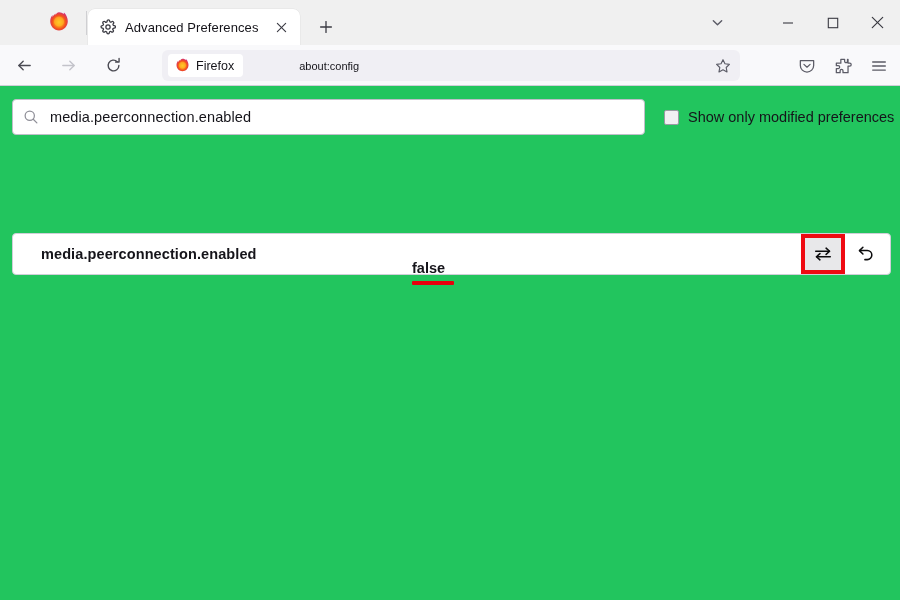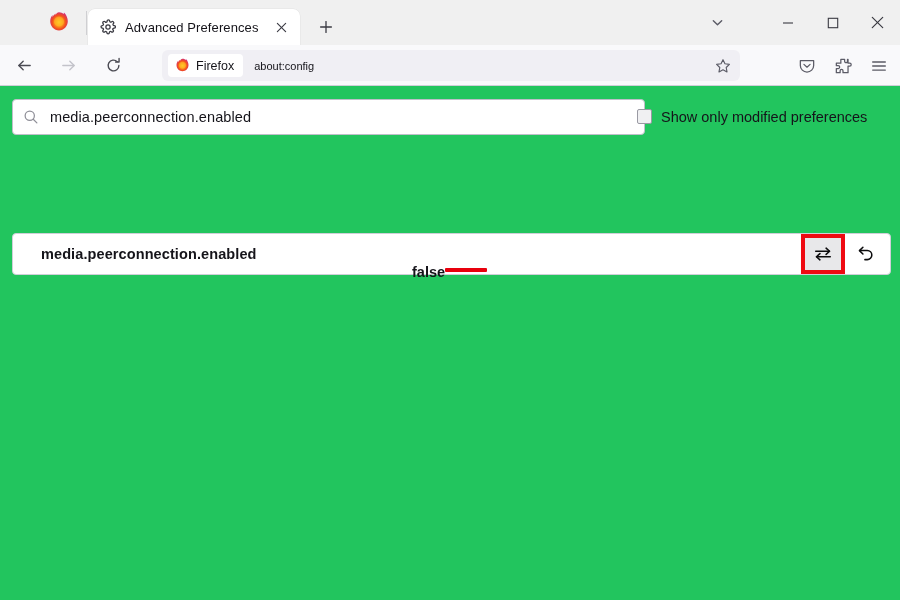--- a/index.html
+++ b/index.html
@@ -169,20 +169,21 @@
     left: 162px;
     right: 160px;
     top: 5px;
     height: 31px;
     background: #f0eff4;
     border-radius: 6px;
     display: flex;
     align-items: center;
     padding: 0 4px 0 6px;
     box-sizing: border-box;
+    gap: 45px;
   }
 
   .url-chip {
     height: 23px;
     background: #ffffff;
     border-radius: 4px;
     display: flex;
     align-items: center;
     padding: 0 9px 0 7px;
     flex: 0 0 auto;
@@ -270,23 +271,23 @@
   }
 
   .search-value {
     font-size: 14.5px;
     color: #15141a;
     letter-spacing: 0.1px;
   }
 
   .checkbox-row {
     position: absolute;
-    left: 637px;
-    display: flex;
-    align-items: flex-start;
+    left: 664px;
+    display: flex;
+    align-items: flex-end;
   }
 
   .checkbox-box {
     width: 15px;
     height: 15px;
     border: 1px solid #9a9aa3;
     border-radius: 2px;
     background: #f0f0f2;
     flex: 0 0 15px;
     margin-right: 9px;
@@ -320,21 +321,21 @@
     font-size: 14.5px;
     font-weight: bold;
     color: #15141a;
     letter-spacing: 0.1px;
   }
 
   .pref-value-wrap {
     position: absolute;
     left: 399px;
     display: flex;
-    flex-direction: row;
+    flex-direction: column;
     align-items: flex-start;
     margin-top: 36px;
   }
 
   .pref-value {
     font-size: 14.5px;
     font-weight: bold;
     color: #15141a;
     line-height: 17px;
   }

